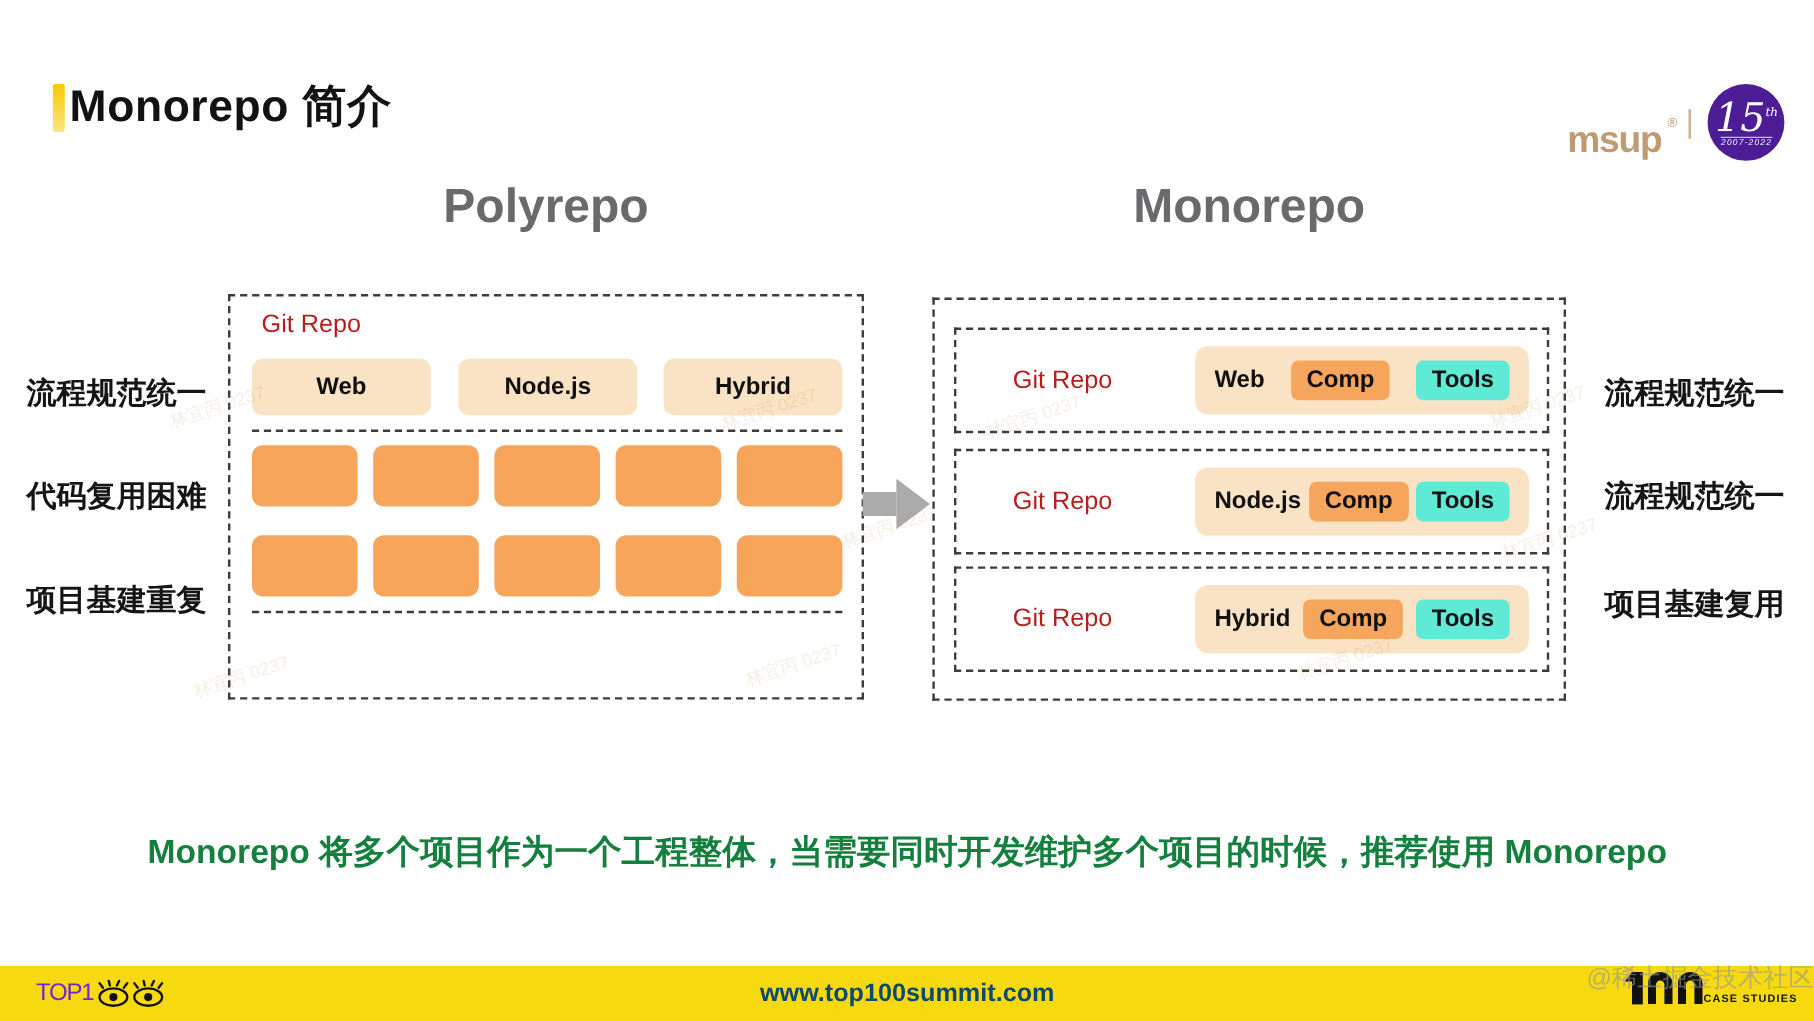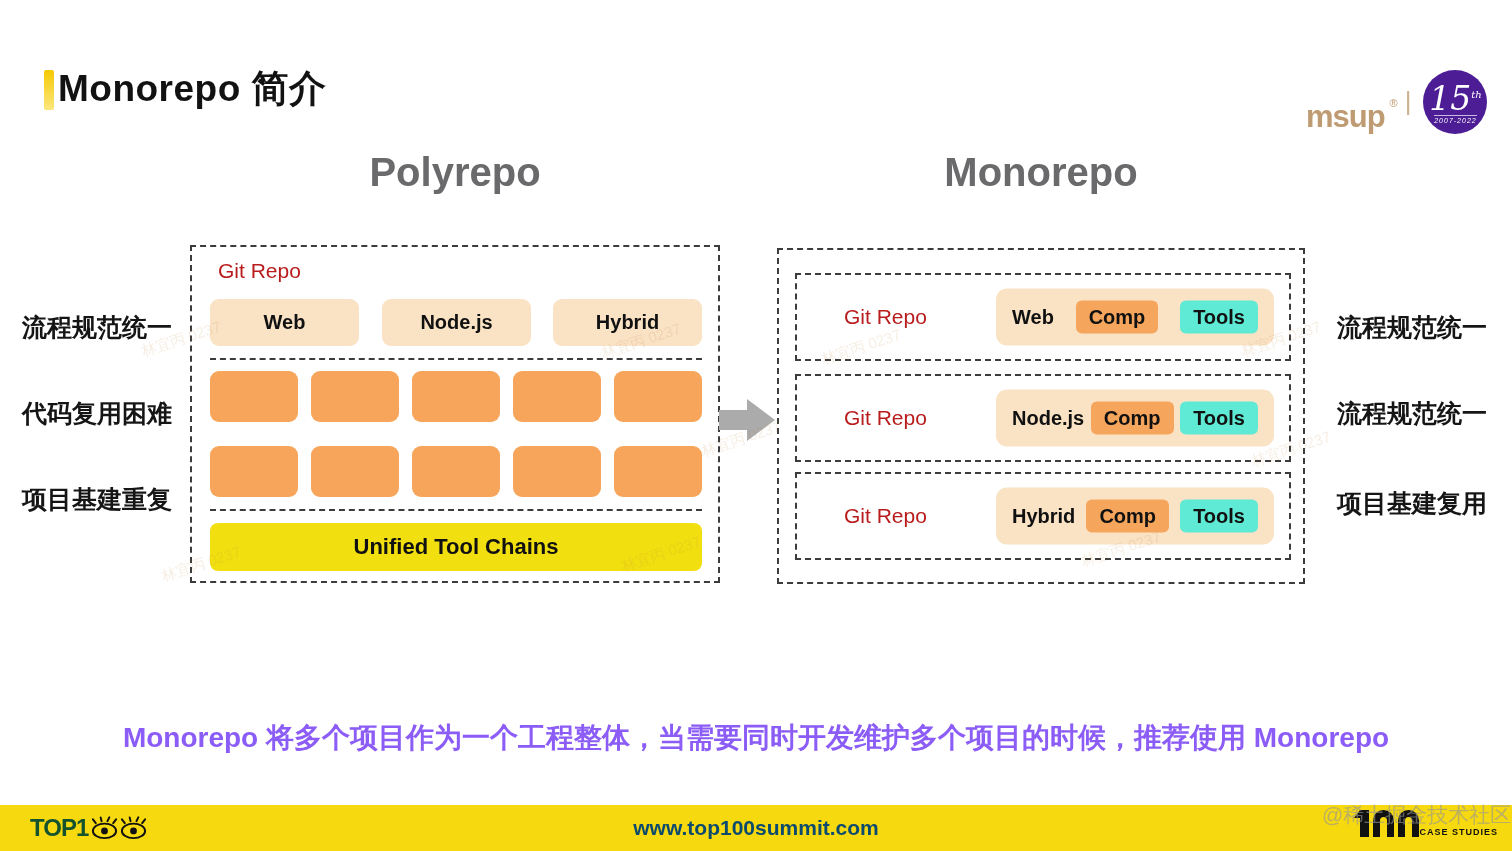--- a/index.html
+++ b/index.html
@@ -64,26 +64,26 @@
   .mono-repo-label { position:absolute; left:47px; top:50%; transform:translateY(-50%); }
   .pkg-group { position:absolute; left:199px; top:50%; transform:translateY(-50%);
     width:278px; height:57px; background:#FAE2C4; border-radius:11px;
     display:flex; align-items:center; justify-content:space-between; padding:0 16px; }
   .pkg-name { font-size:20px; font-weight:800; color:#111; }
   .pkg-badge { font-size:20px; font-weight:800; color:#111; padding:5px 13px; border-radius:6px; }
   .badge-comp { background:#F6A55C; }
   .badge-tools { background:#5eead4; }
 
   
-  .summary { left:0; top:691px; width:1512px; text-align:center; font-size:28px; font-weight:800; color:#8b5cf6;margin-top:28px; }
+  .summary { left:0; top:691px; width:1512px; text-align:center; font-size:28px; font-weight:800; color:#15803d; }
 
   
   .footer-bar { left:0; top:805px; width:1512px; height:46px; background:#F6D90E; }
   .top100-logo { position:absolute; left:30px; top:9px; display:flex; align-items:flex-end; }
-  .top100-text { font-size:24px; font-weight:700; color:#14532d; letter-spacing:-1px; line-height:27px; }
+  .top100-text { font-size:20px; font-weight:400; color:#6d28d9; letter-spacing:-1px; line-height:27px; }
   .eyes { display:flex; margin-left:2px; margin-bottom:1px; }
   .footer-url { position:absolute; left:0; top:0; width:100%; text-align:center;
     line-height:46px; font-size:21px; font-weight:800; color:#0c4a6e; }
   .case100 { position:absolute; right:14px; top:5px; display:flex; flex-direction:row; align-items:flex-end; }
   .case100-glyphs { display:flex; align-items:flex-end; gap:4px; }
   .glyph-one { width:9px; height:27px; background:#111; position:relative; }
   .glyph-one::before { content:""; position:absolute; left:-6px; top:0; width:0; height:0;
     border-bottom:8px solid #111; border-left:6px solid transparent; }
   .glyph-arch { width:21px; height:27px; border:7px solid #111; border-bottom:none; border-radius:11px 11px 0 0; }
   .case-label { font-size:9px; font-weight:800; color:#111; letter-spacing:1px; margin-top:1px; }
@@ -142,21 +142,20 @@
   <div class="abs mod-row mod-row-1">
     <div class="module"></div>
     <div class="module"></div>
     <div class="module"></div>
     <div class="module"></div>
     <div class="module"></div>
   </div>
 
   <div class="abs dash-sep sep-2"></div>
 
-  <div class="abs toolchain">Unified Tool Chains</div>
 </div>
 
 <div class="abs arrow">
   <div class="arrow-shaft"></div>
   <div class="arrow-head"></div>
 </div>
 
 <div class="abs mono-box">
 
   <div class="abs mono-row mono-row-0">

